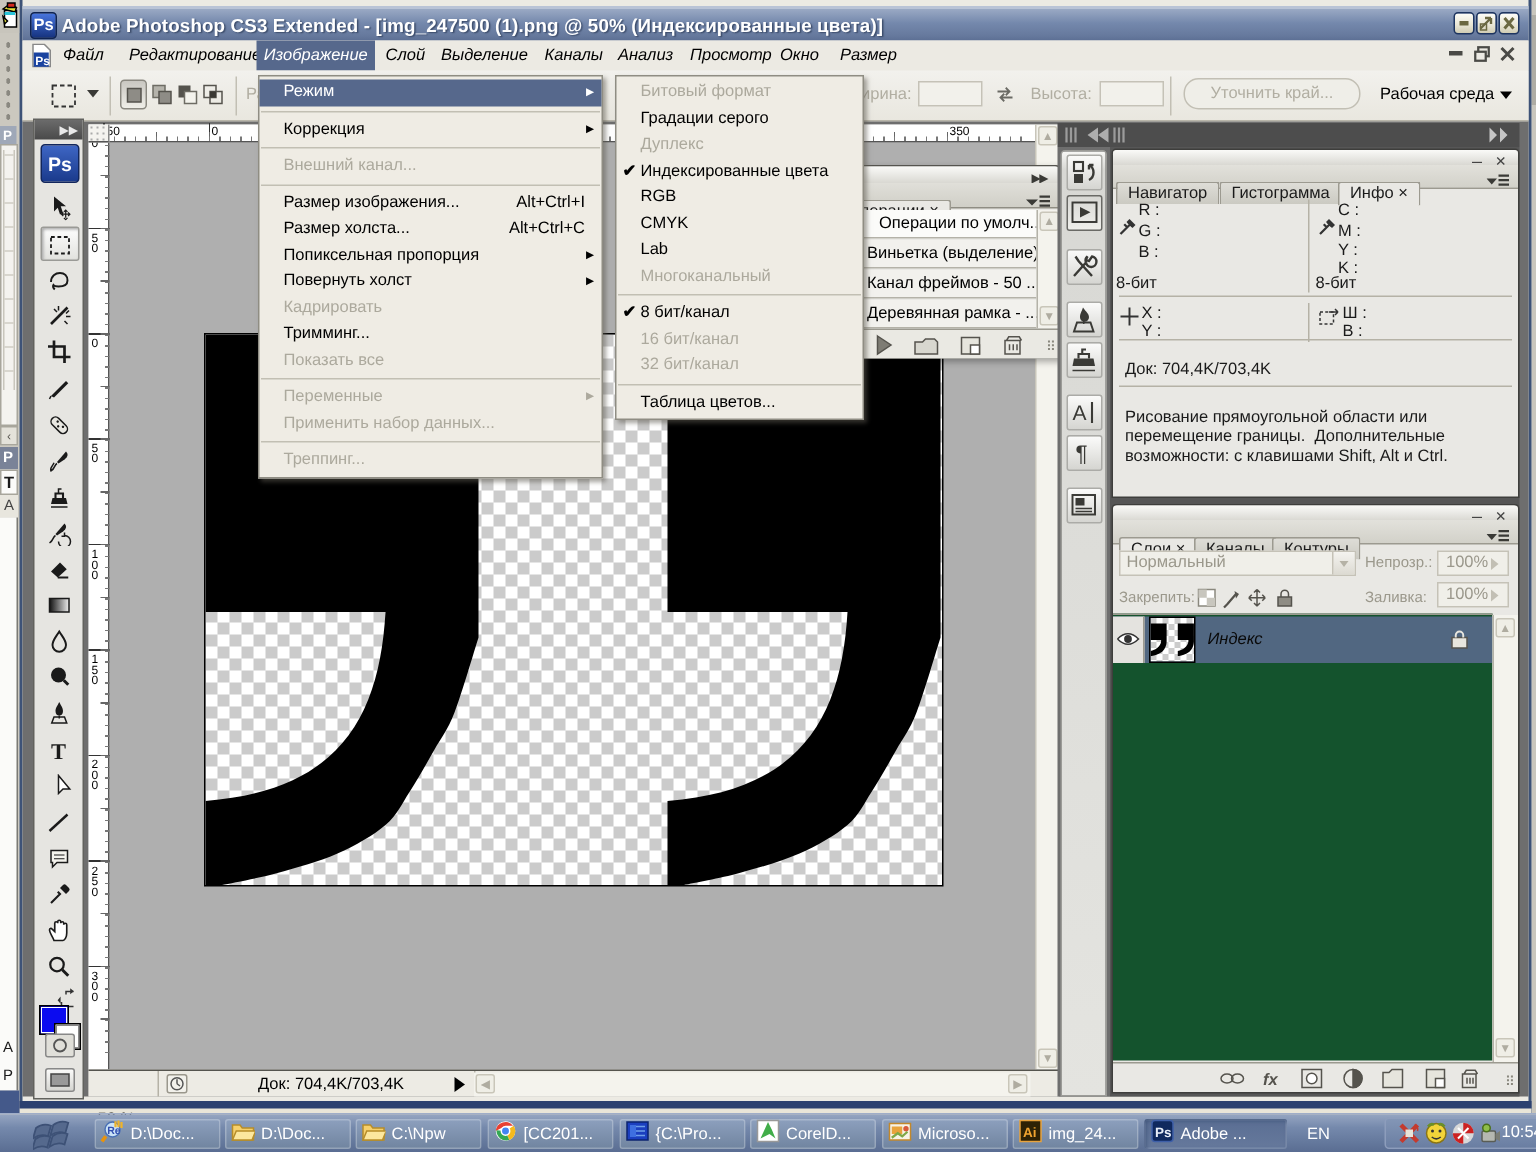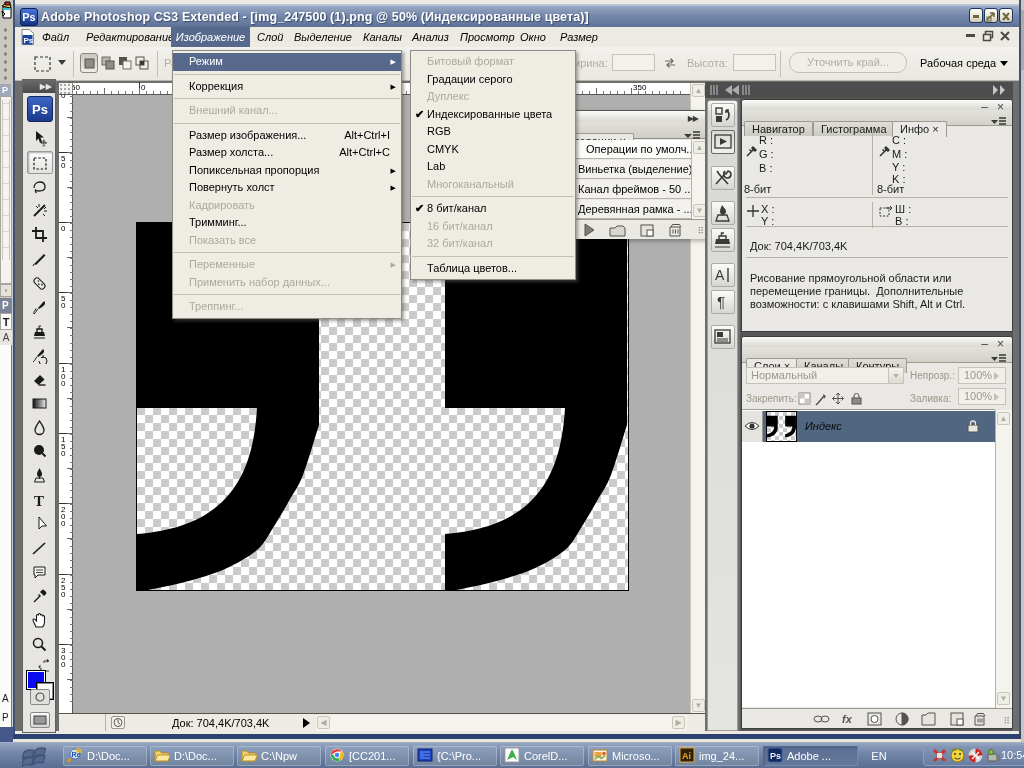--- a/index.html
+++ b/index.html
@@ -548,21 +548,21 @@
           <path d="M25 3 l3 2 l-2 3 z" fill="#55534D"></path>
        <path d="M40 2 v11 M34.5 7.5 h11 M40 2 l-2 2 M40 2 l2 2 M40 13 l-2 -2 M40 13 l2 -2 M34.5 7.5 l2 -2 M34.5 7.5 l2 2 M45.5 7.5 l-2 -2 M45.5 7.5 l-2 2" stroke="#55534D" fill="none"></path>
        <rect x="54" y="7" width="9" height="6" fill="#8E8C84" stroke="#55534D"></rect>
           <path d="M56 7 v-2 a2.5 2.5 0 0 1 5 0 v2" fill="none" stroke="#55534D"></path>
      </svg>
      <div class="abs" style="left:168px;top:29px;color:#9B988C;font-size:10px;">Заливка:</div>
      <div class="abs" style="left:216px;top:24px;width:48px;height:17px;border:1px solid #C5C2B7;background:#F0EFE9;color:#9B988C;line-height:15px;padding-left:5px;">100%
        <div class="abs" style="right:2px;top:4px;border:4px solid transparent;border-left:5px solid #C2BFB4;"></div>
      </div>
 
-     <div class="abs" style="left:0px;top:45px;width:253px;height:298px;background:#ffffff;border-top:1px solid #9C9A90;">
+     <div class="abs" style="left:0px;top:45px;width:253px;height:298px;background:#14532d;border-top:1px solid #9C9A90;">
        <div class="abs" style="left:0;top:1px;width:253px;height:31px;background:#516781;">
          <div class="abs" style="left:0;top:0;width:21px;height:31px;background:#E4E3DF;border-right:1px solid #9C9A90;">
            <svg width="16" height="12" style="margin:9px 0 0 2px;">
                 <path d="M1 6 q7 -7 14 0 q-7 7 -14 0" fill="#fff" stroke="#333"></path>
                 <circle cx="8" cy="6" r="2.6" fill="#333"></circle>
               </svg>
          </div>
          <div class="abs" style="left:24px;top:0px;width:31px;height:31px;background:conic-gradient(#fff 25%,#CCC 0 50%,#fff 0 75%,#CCC 0);background-size:8px 8px;border:1px solid #000;">
             <svg width="29" height="29" viewBox="0 0 491 485">
                 <g fill="#000" transform="translate(0,59)">

